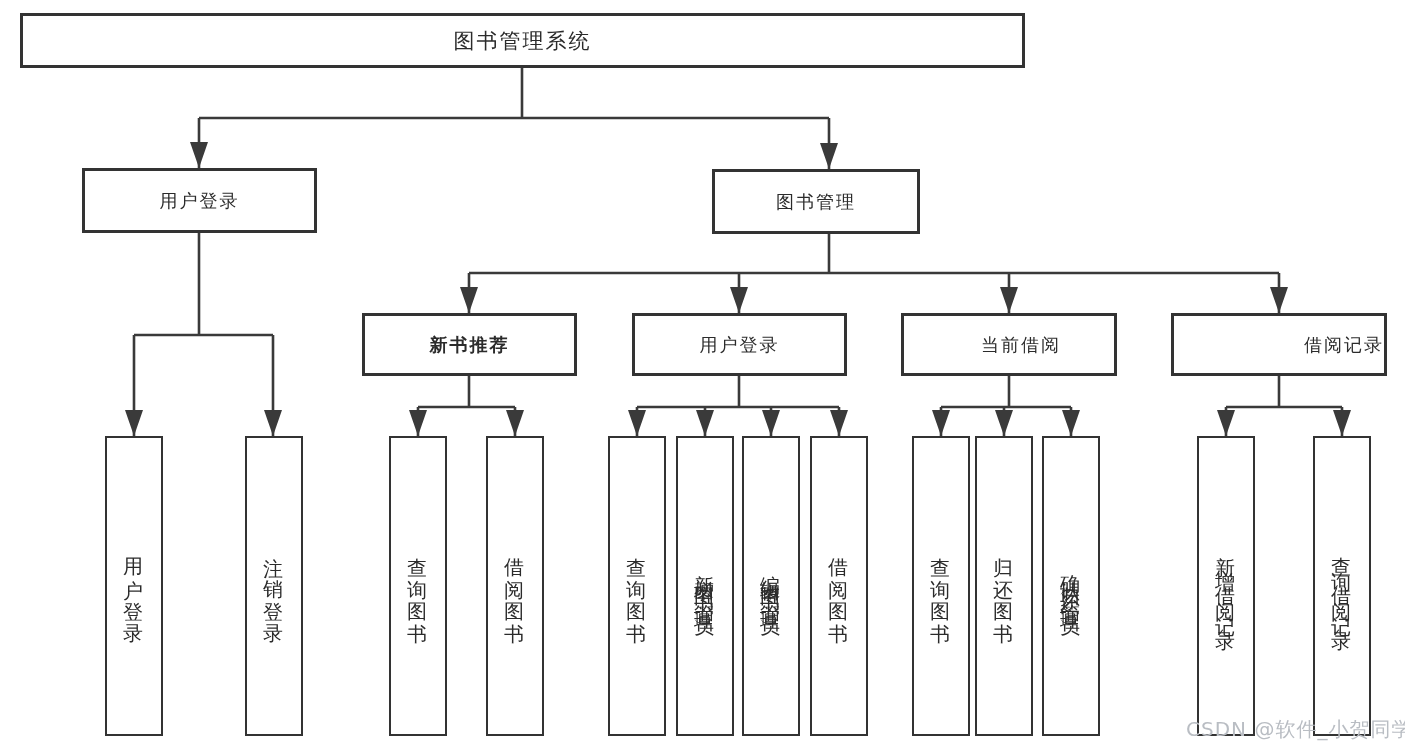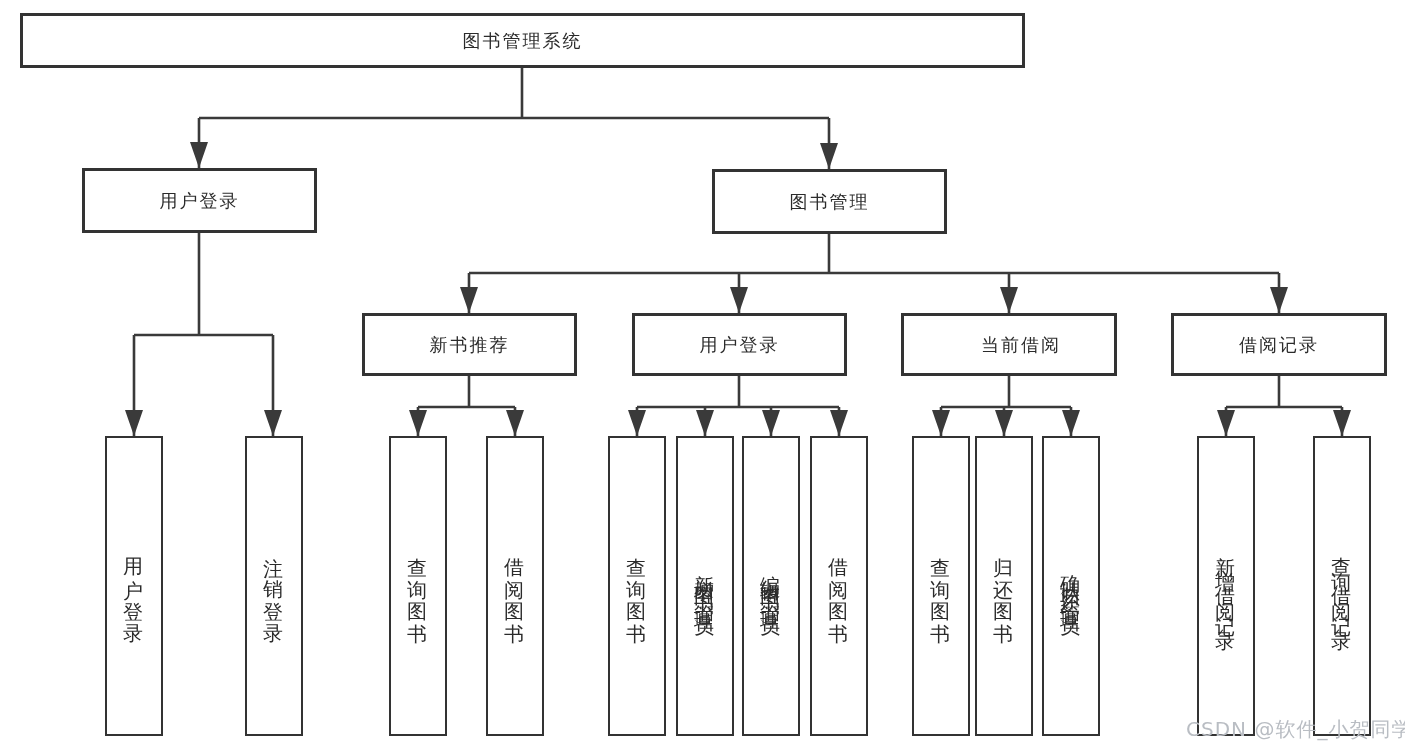--- a/index.html
+++ b/index.html
@@ -22,27 +22,27 @@
     border: 3px solid #333333;
     box-sizing: border-box;
     display: flex;
     align-items: center;
     justify-content: center;
     color: #2b2b2b;
     font-size: 18px;
     letter-spacing: 2px;
     z-index: 2;
   }
-  .root-box  { left: 20px;   top: 13px;  width: 1005px; height: 55px; font-size: 18px; }
+  .root-box  { left: 20px;   top: 13px;  width: 1005px; height: 55px; font-size: 21px; }
   .b-user    { left: 82px;   top: 168px; width: 235px;  height: 65px; }
-  .b-book    { left: 712px;  top: 169px; width: 235px;  height: 65px; }
-  .l3-a { left: 362px;  top: 313px; width: 215px; height: 63px; }
+  .b-book    { left: 712px;  top: 169px; width: 208px;  height: 65px; }
+  .l3-a { left: 362px;  top: 313px; width: 215px; height: 63px; font-weight: bold; }
   .l3-b { left: 632px;  top: 313px; width: 215px; height: 63px; }
   .l3-c { left: 901px;  top: 313px; width: 216px; height: 63px; padding-left: 24px; }
-  .l3-d { left: 1171px; top: 313px; width: 216px; height: 63px; }
+  .l3-d { left: 1171px; top: 313px; width: 216px; height: 63px; justify-content: flex-end; }
   .leaf {
     border-width: 2px;
     top: 436px;
     width: 58px;
     height: 300px;
     font-size: 20px;
     letter-spacing: 0;
   }
   .leaf span {
     writing-mode: vertical-rl;

